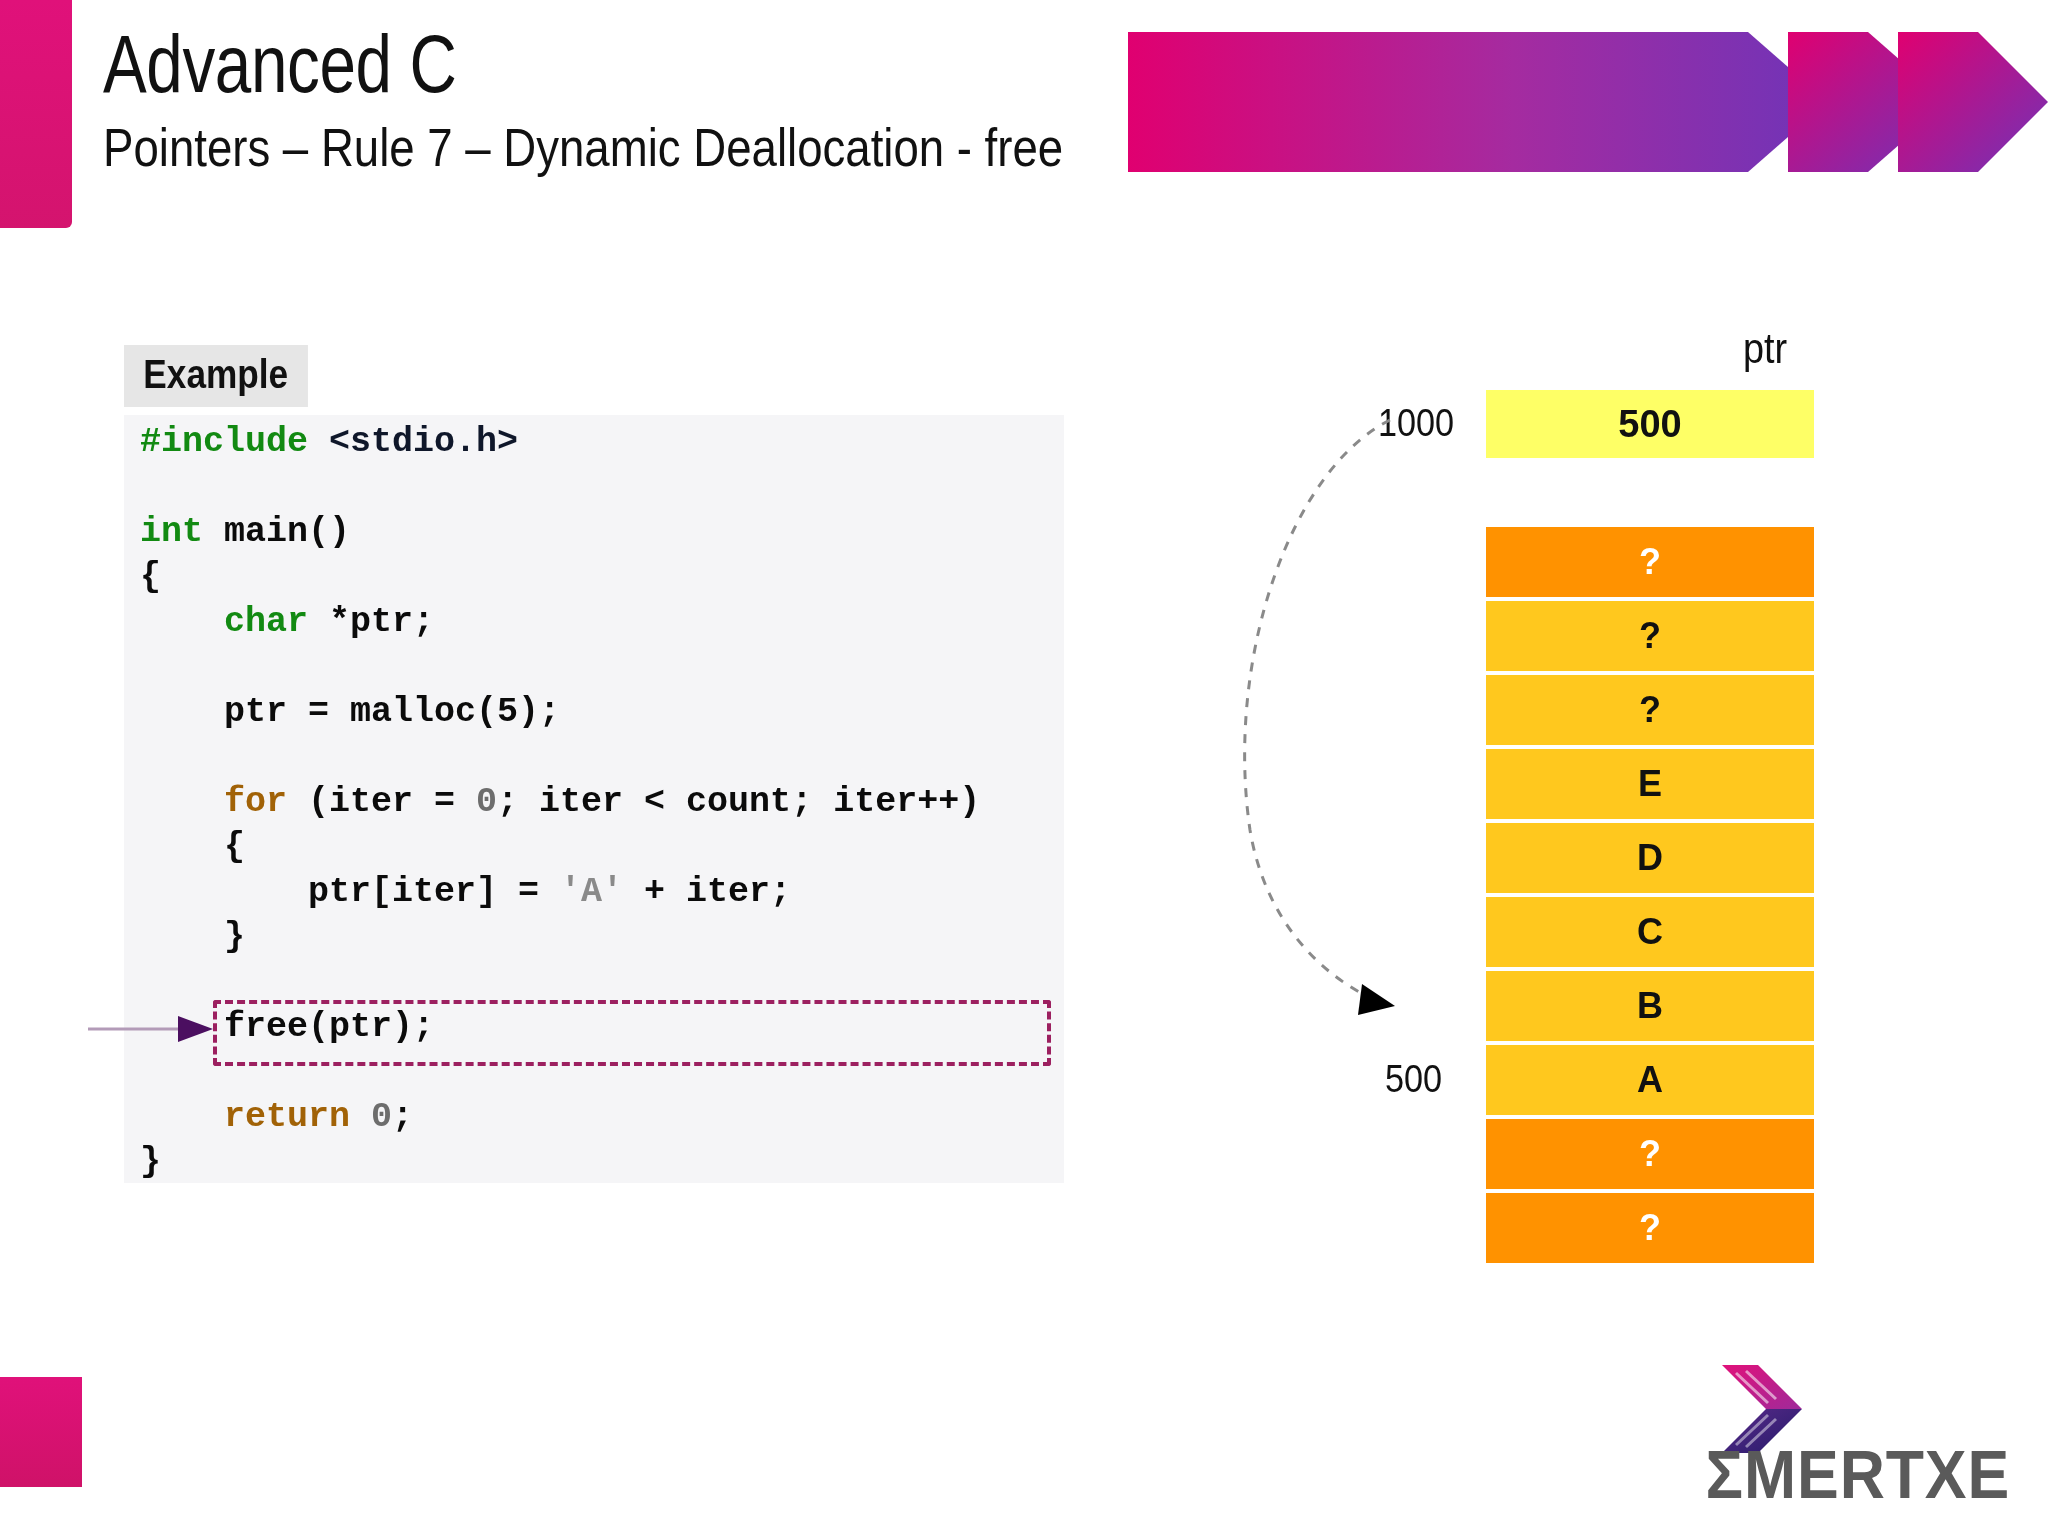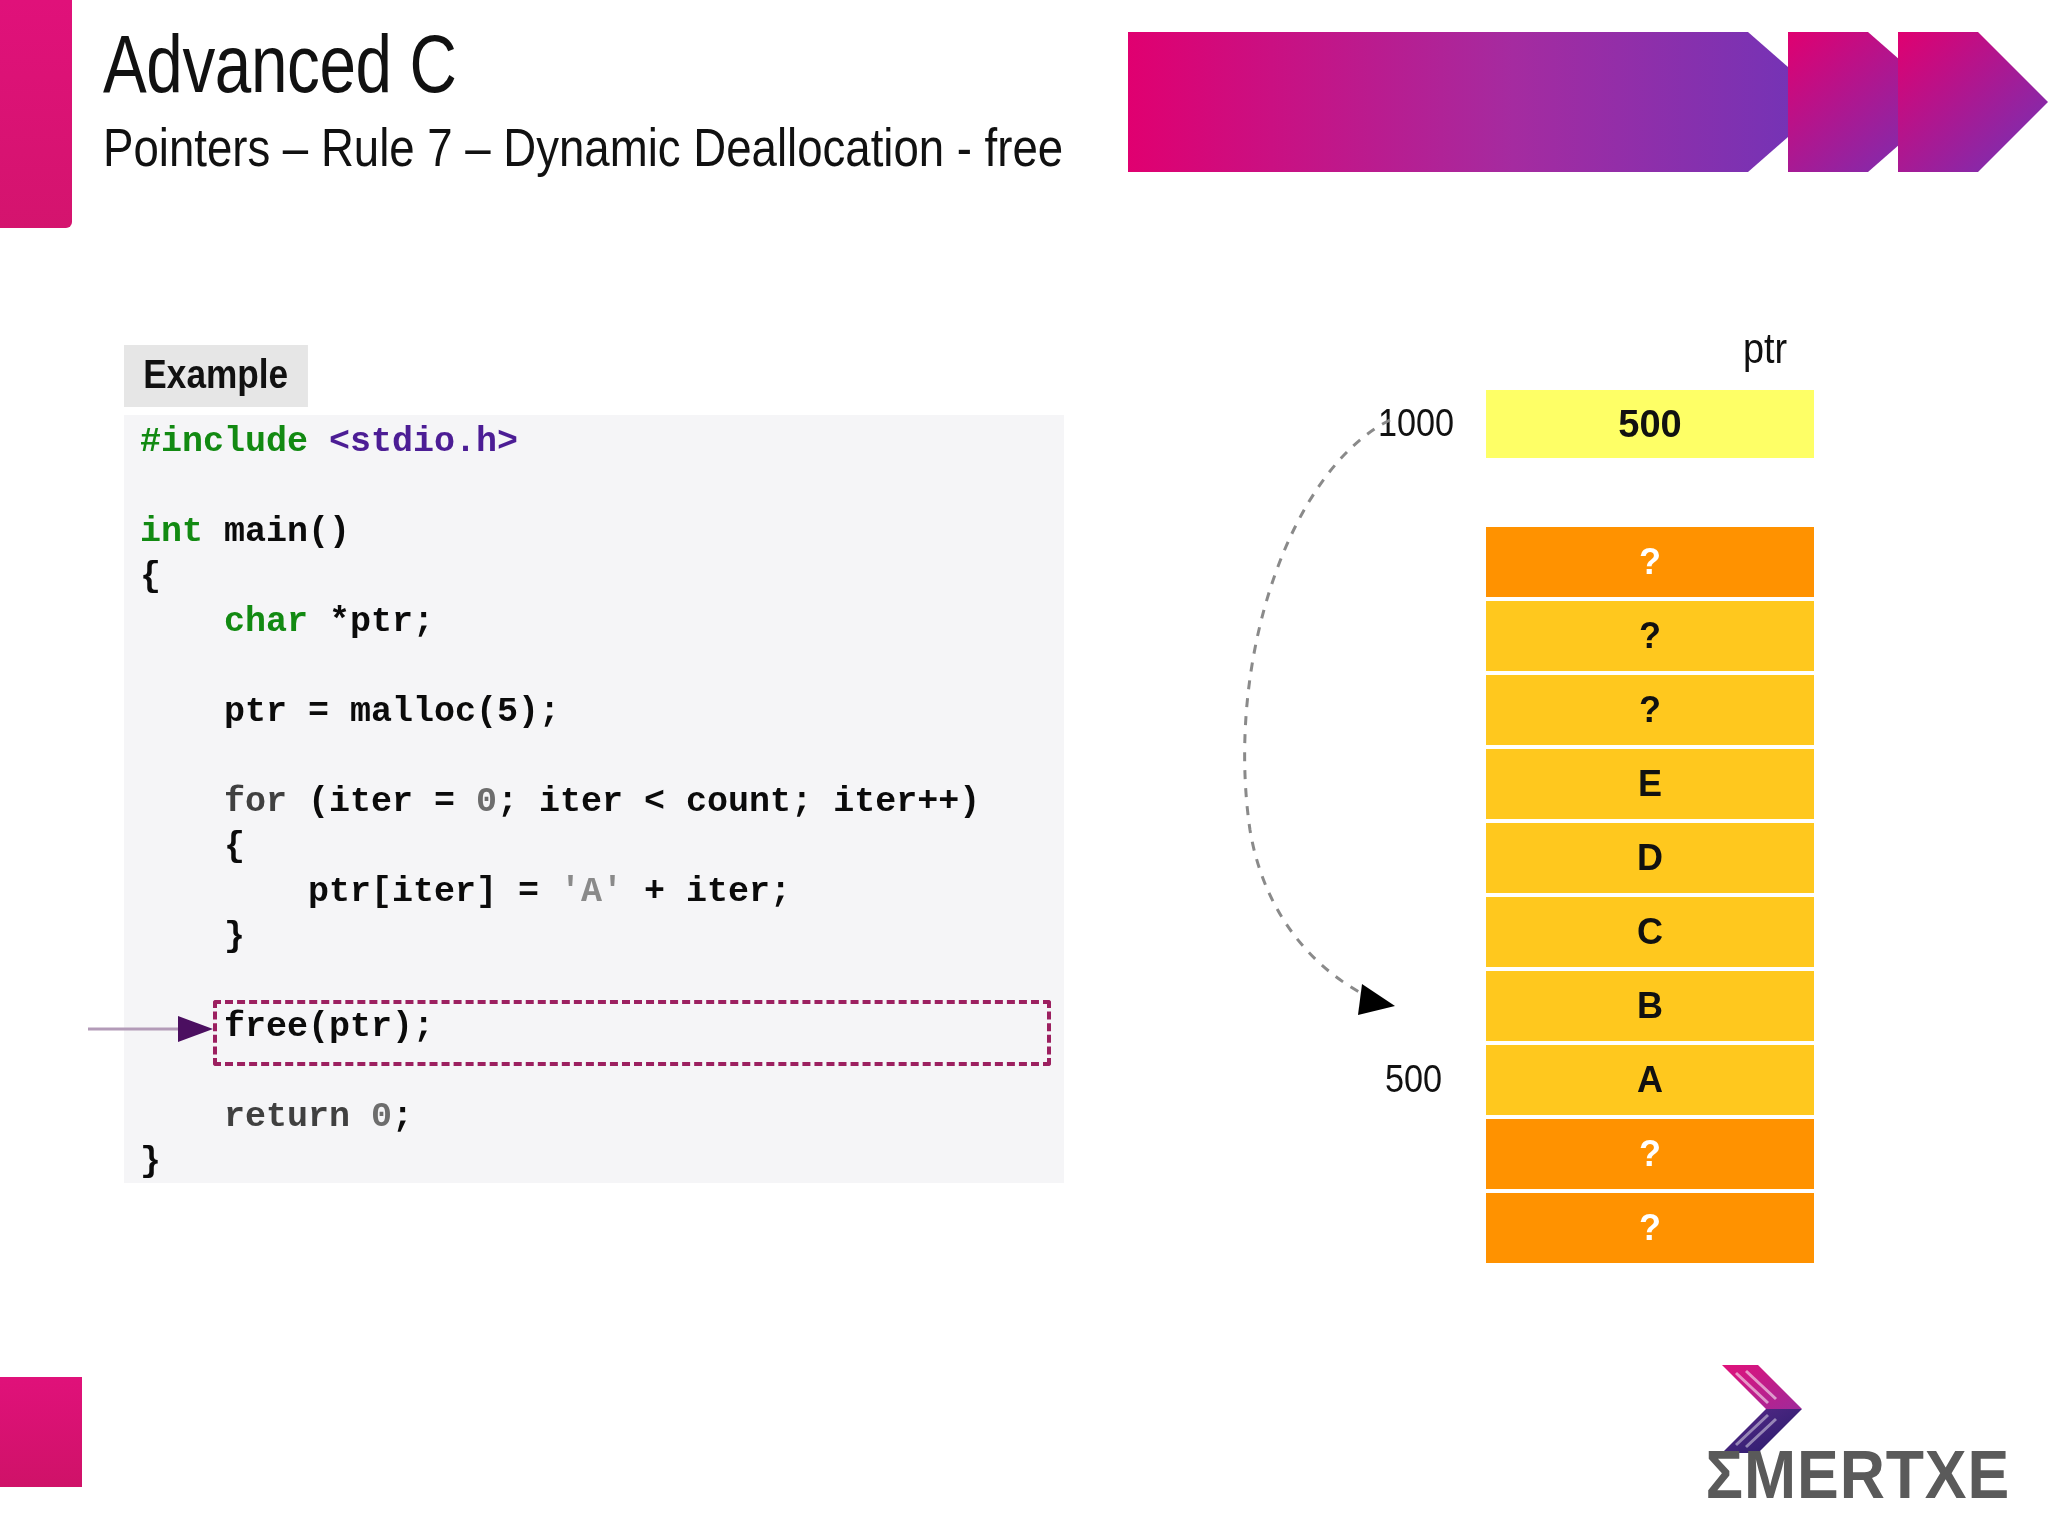--- a/index.html
+++ b/index.html
@@ -89,24 +89,24 @@
     font-family: "Liberation Mono", "DejaVu Sans Mono", monospace;
     font-size: 35px;
     line-height: 45px;
     font-weight: bold;
     color: #0b0b0b;
     white-space: pre;
     z-index: 3;
   }
   .code .ln { height: 45px; }
   .kw-green  { color: #128a12; margin-top: 20px; }
-  .kw-blue   { color: #404040; }
+  .kw-blue   { color: #a16207; }
   .num-gray  { color: #6d6d6d; }
   .lit-gray  { color: #8a8a8a; }
-  .inc-gray  { color: #4c1d95; }
+  .inc-gray  { color: #0f172a; }
 
   
   .free-hl {
     position: absolute;
     left: 213px; top: 1000px;
     width: 830px; height: 58px;
     border: 4px dashed #9c2060;
     border-radius: 3px;
     z-index: 2;
   }

